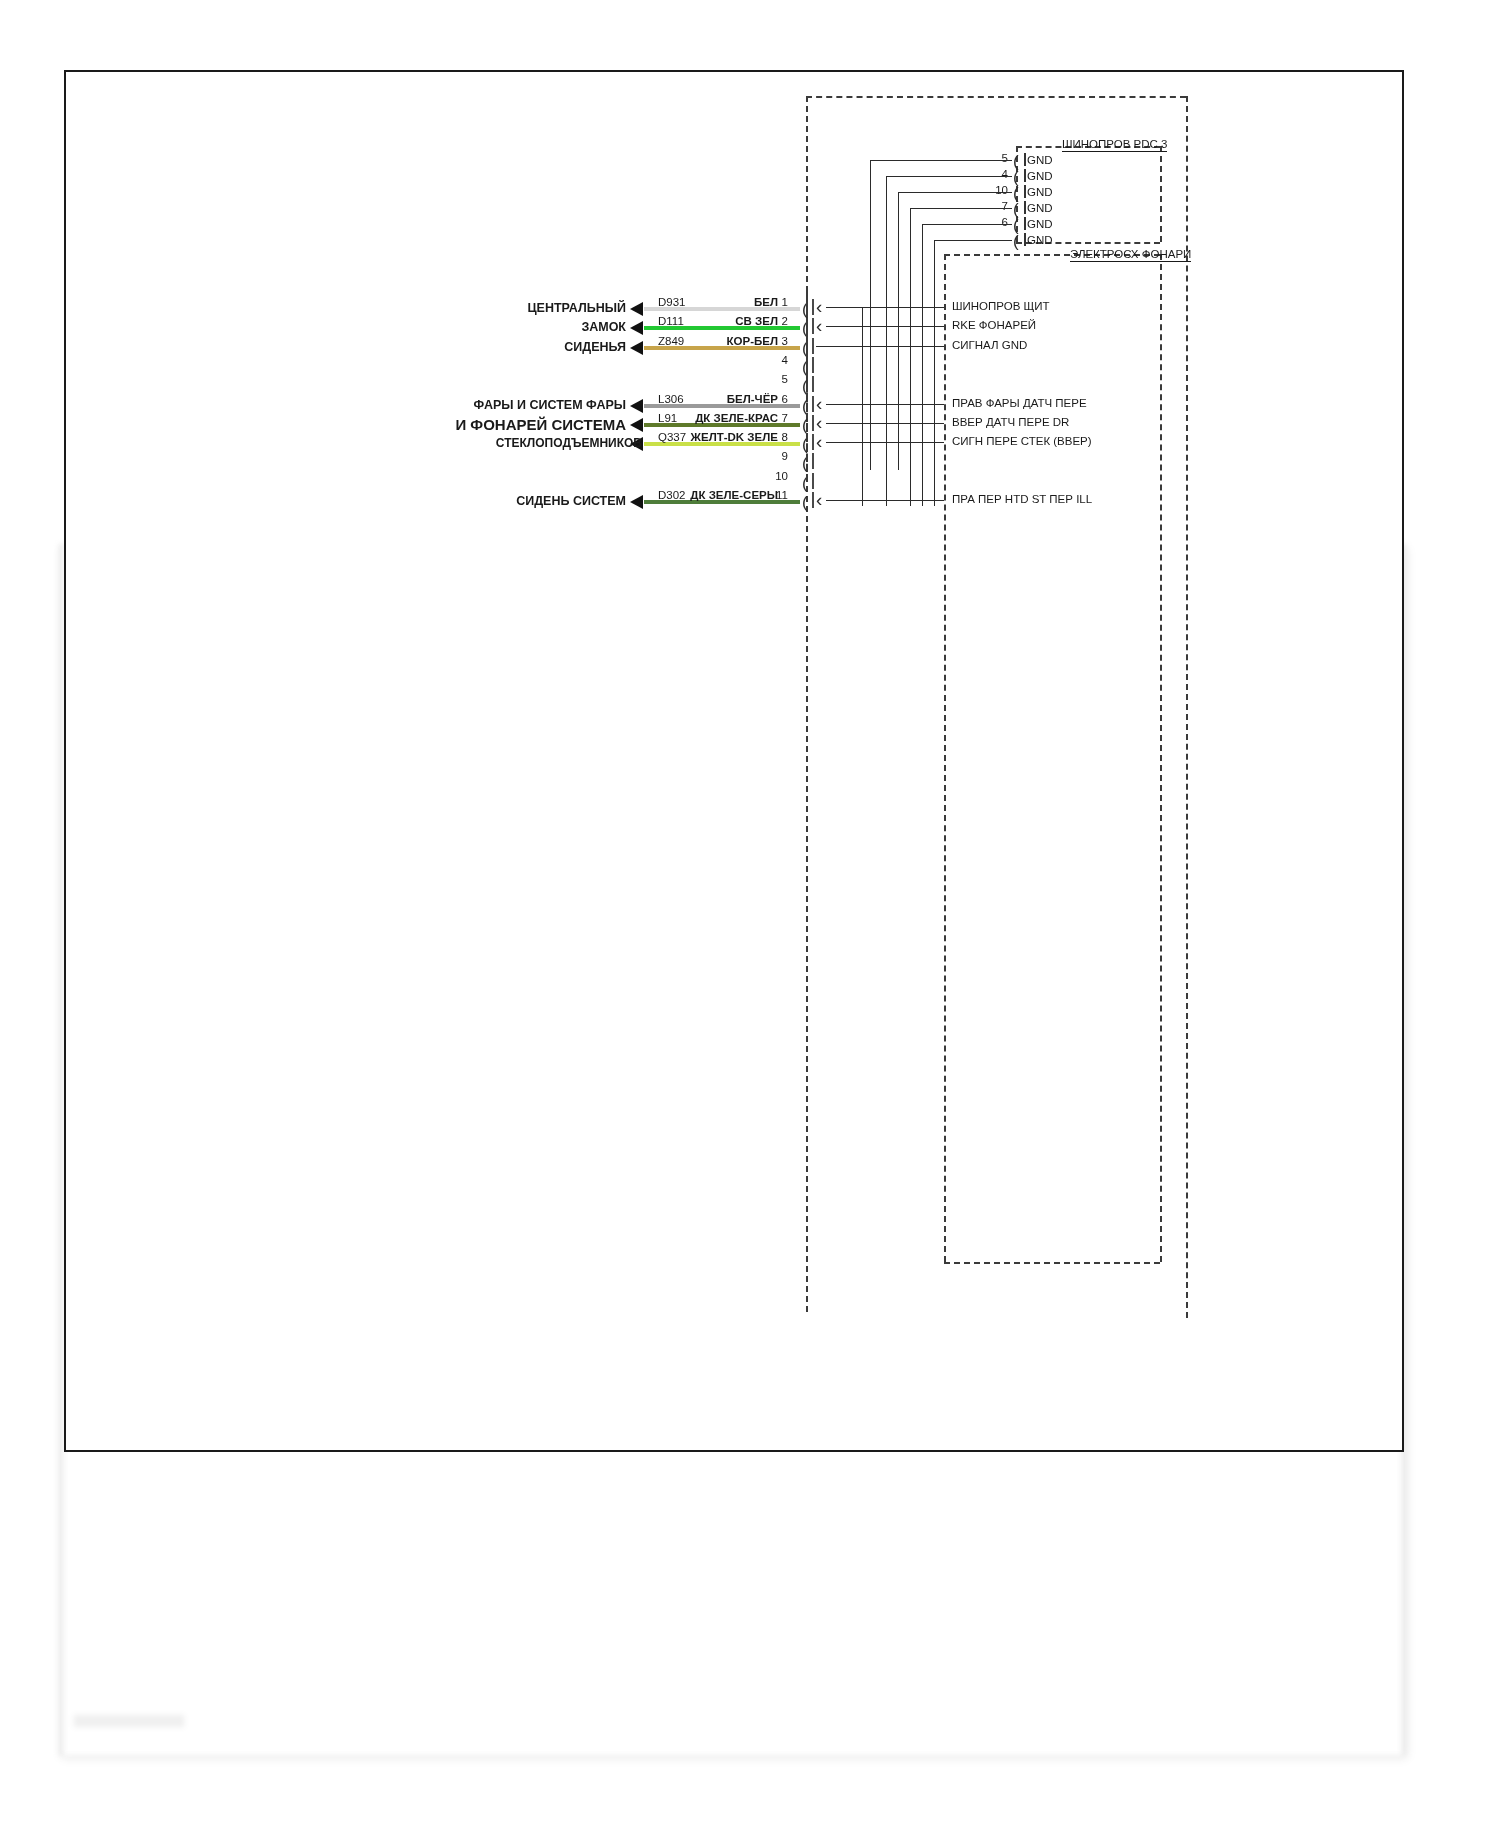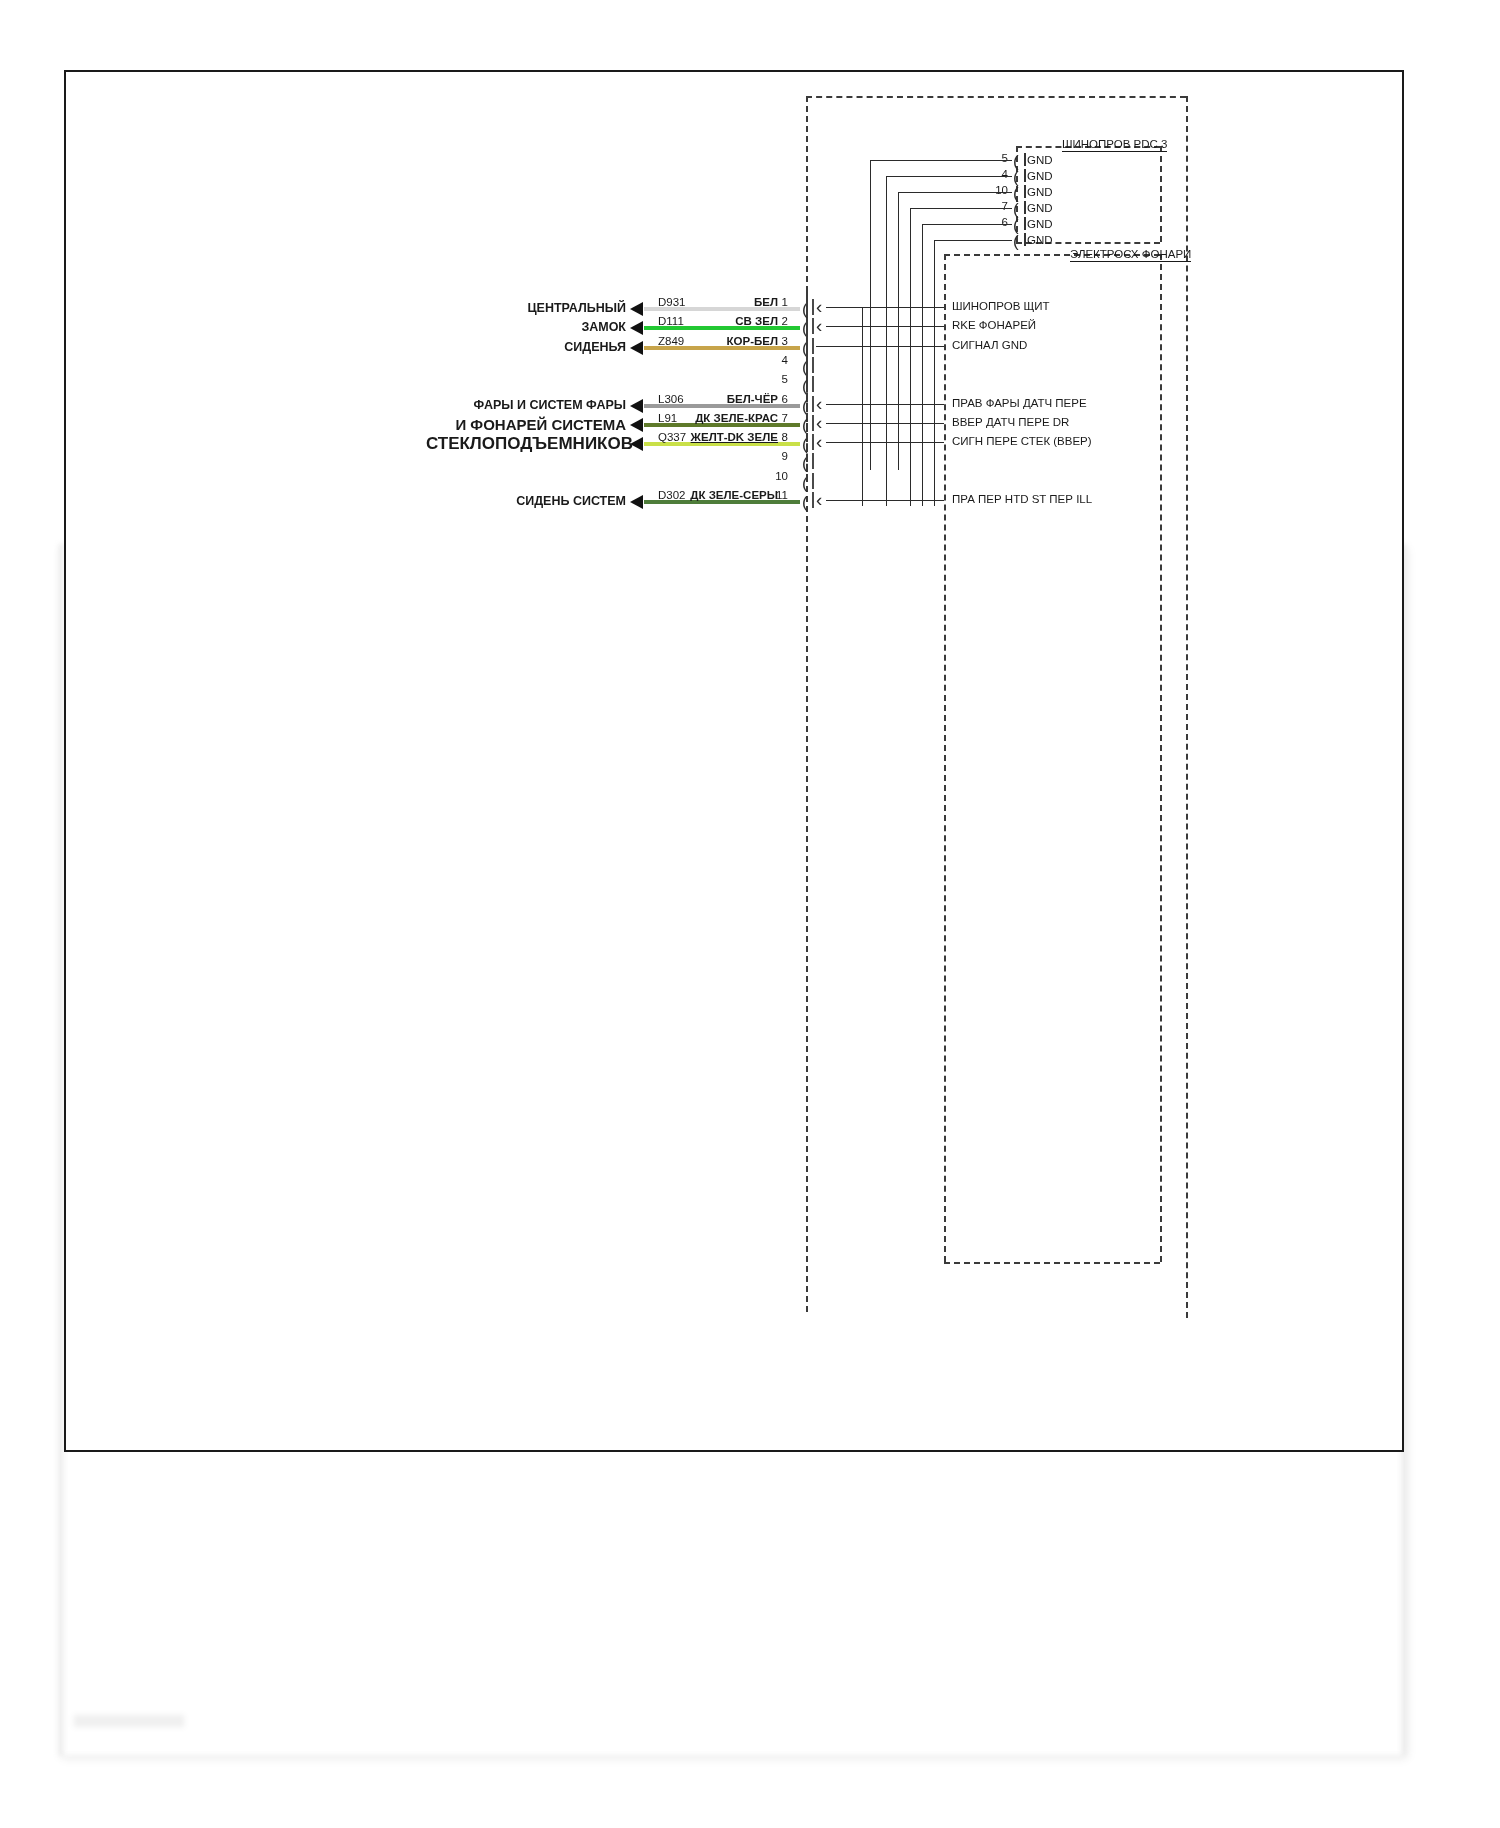--- a/index.html
+++ b/index.html
@@ -336,22 +336,22 @@
       <div class="t bold" style="left: 0px; top: 417.8px; width: 626px; text-align: right; font-size: 15px;">И ФОНАРЕЙ СИСТЕМА</div>
       <div class="recv" style="left: 816px; top: 415.8px; font-size: 19px;">‹</div>
       <div class="ln h" style="left: 826px; top: 422.8px; width: 118px;"></div>
       <div class="t tiny" style="left: 952px; top: 415.8px;">ВВЕР ДАТЧ ПЕРЕ DR</div>
       <div class="t tiny" style="left: 768px; top: 431.1px; width: 20px; text-align: right;">8</div>
       <div class="pin-paren" style="left: 802px; top: 437.1px;">(</div>
       <div style="position: absolute; left: 812px; top: 434.1px; width: 2px; height: 16px; background: rgb(74, 74, 74);"></div>
       <div class="wire" style="left: 644px; top: 442.1px; width: 156px; background: rgb(201, 224, 72);"></div>
       <div class="arrow" style="left: 630px; top: 437.1px;"></div>
       <div class="t tiny" style="left: 658px; top: 431.1px;">Q337</div>
-      <div class="t tiny bold" style="left: 0px; top: 431.1px; width: 778px; text-align: right; text-decoration: underline;">ЖЕЛТ-DK ЗЕЛЕ</div>
-      <div class="t bold" style="left: 7px; top: 437.1px; width: 626px; text-align: right; font-size: 17px;">СТЕКЛОПОДЪЕМНИКОВ</div>
+      <div class="t tiny bold" style="left: 0px; top: 431.1px; width: 778px; text-align: right;">ЖЕЛТ-DK ЗЕЛЕ</div>
+      <div class="t bold" style="left: 16px; top: 437.1px; width: 626px; text-align: right; font-size: 12px;">СТЕКЛОПОДЪЕМНИКОВ</div>
       <div class="recv" style="left: 816px; top: 435.1px; font-size: 19px;">‹</div>
       <div class="ln h" style="left: 826px; top: 442.1px; width: 118px;"></div>
       <div class="t tiny" style="left: 952px; top: 435.1px;">СИГН ПЕРЕ СТЕК (ВВЕР)</div>
       <div class="t tiny" style="left: 768px; top: 450.4px; width: 20px; text-align: right;">9</div>
       <div class="pin-paren" style="left: 802px; top: 456.4px;">(</div>
       <div style="position: absolute; left: 812px; top: 453.4px; width: 2px; height: 16px; background: rgb(74, 74, 74);"></div>
       <div class="t tiny" style="left: 768px; top: 469.7px; width: 20px; text-align: right;">10</div>
       <div class="pin-paren" style="left: 802px; top: 475.7px;">(</div>
       <div style="position: absolute; left: 812px; top: 472.7px; width: 2px; height: 16px; background: rgb(74, 74, 74);"></div>
       <div class="t tiny" style="left: 768px; top: 489px; width: 20px; text-align: right;">11</div>

